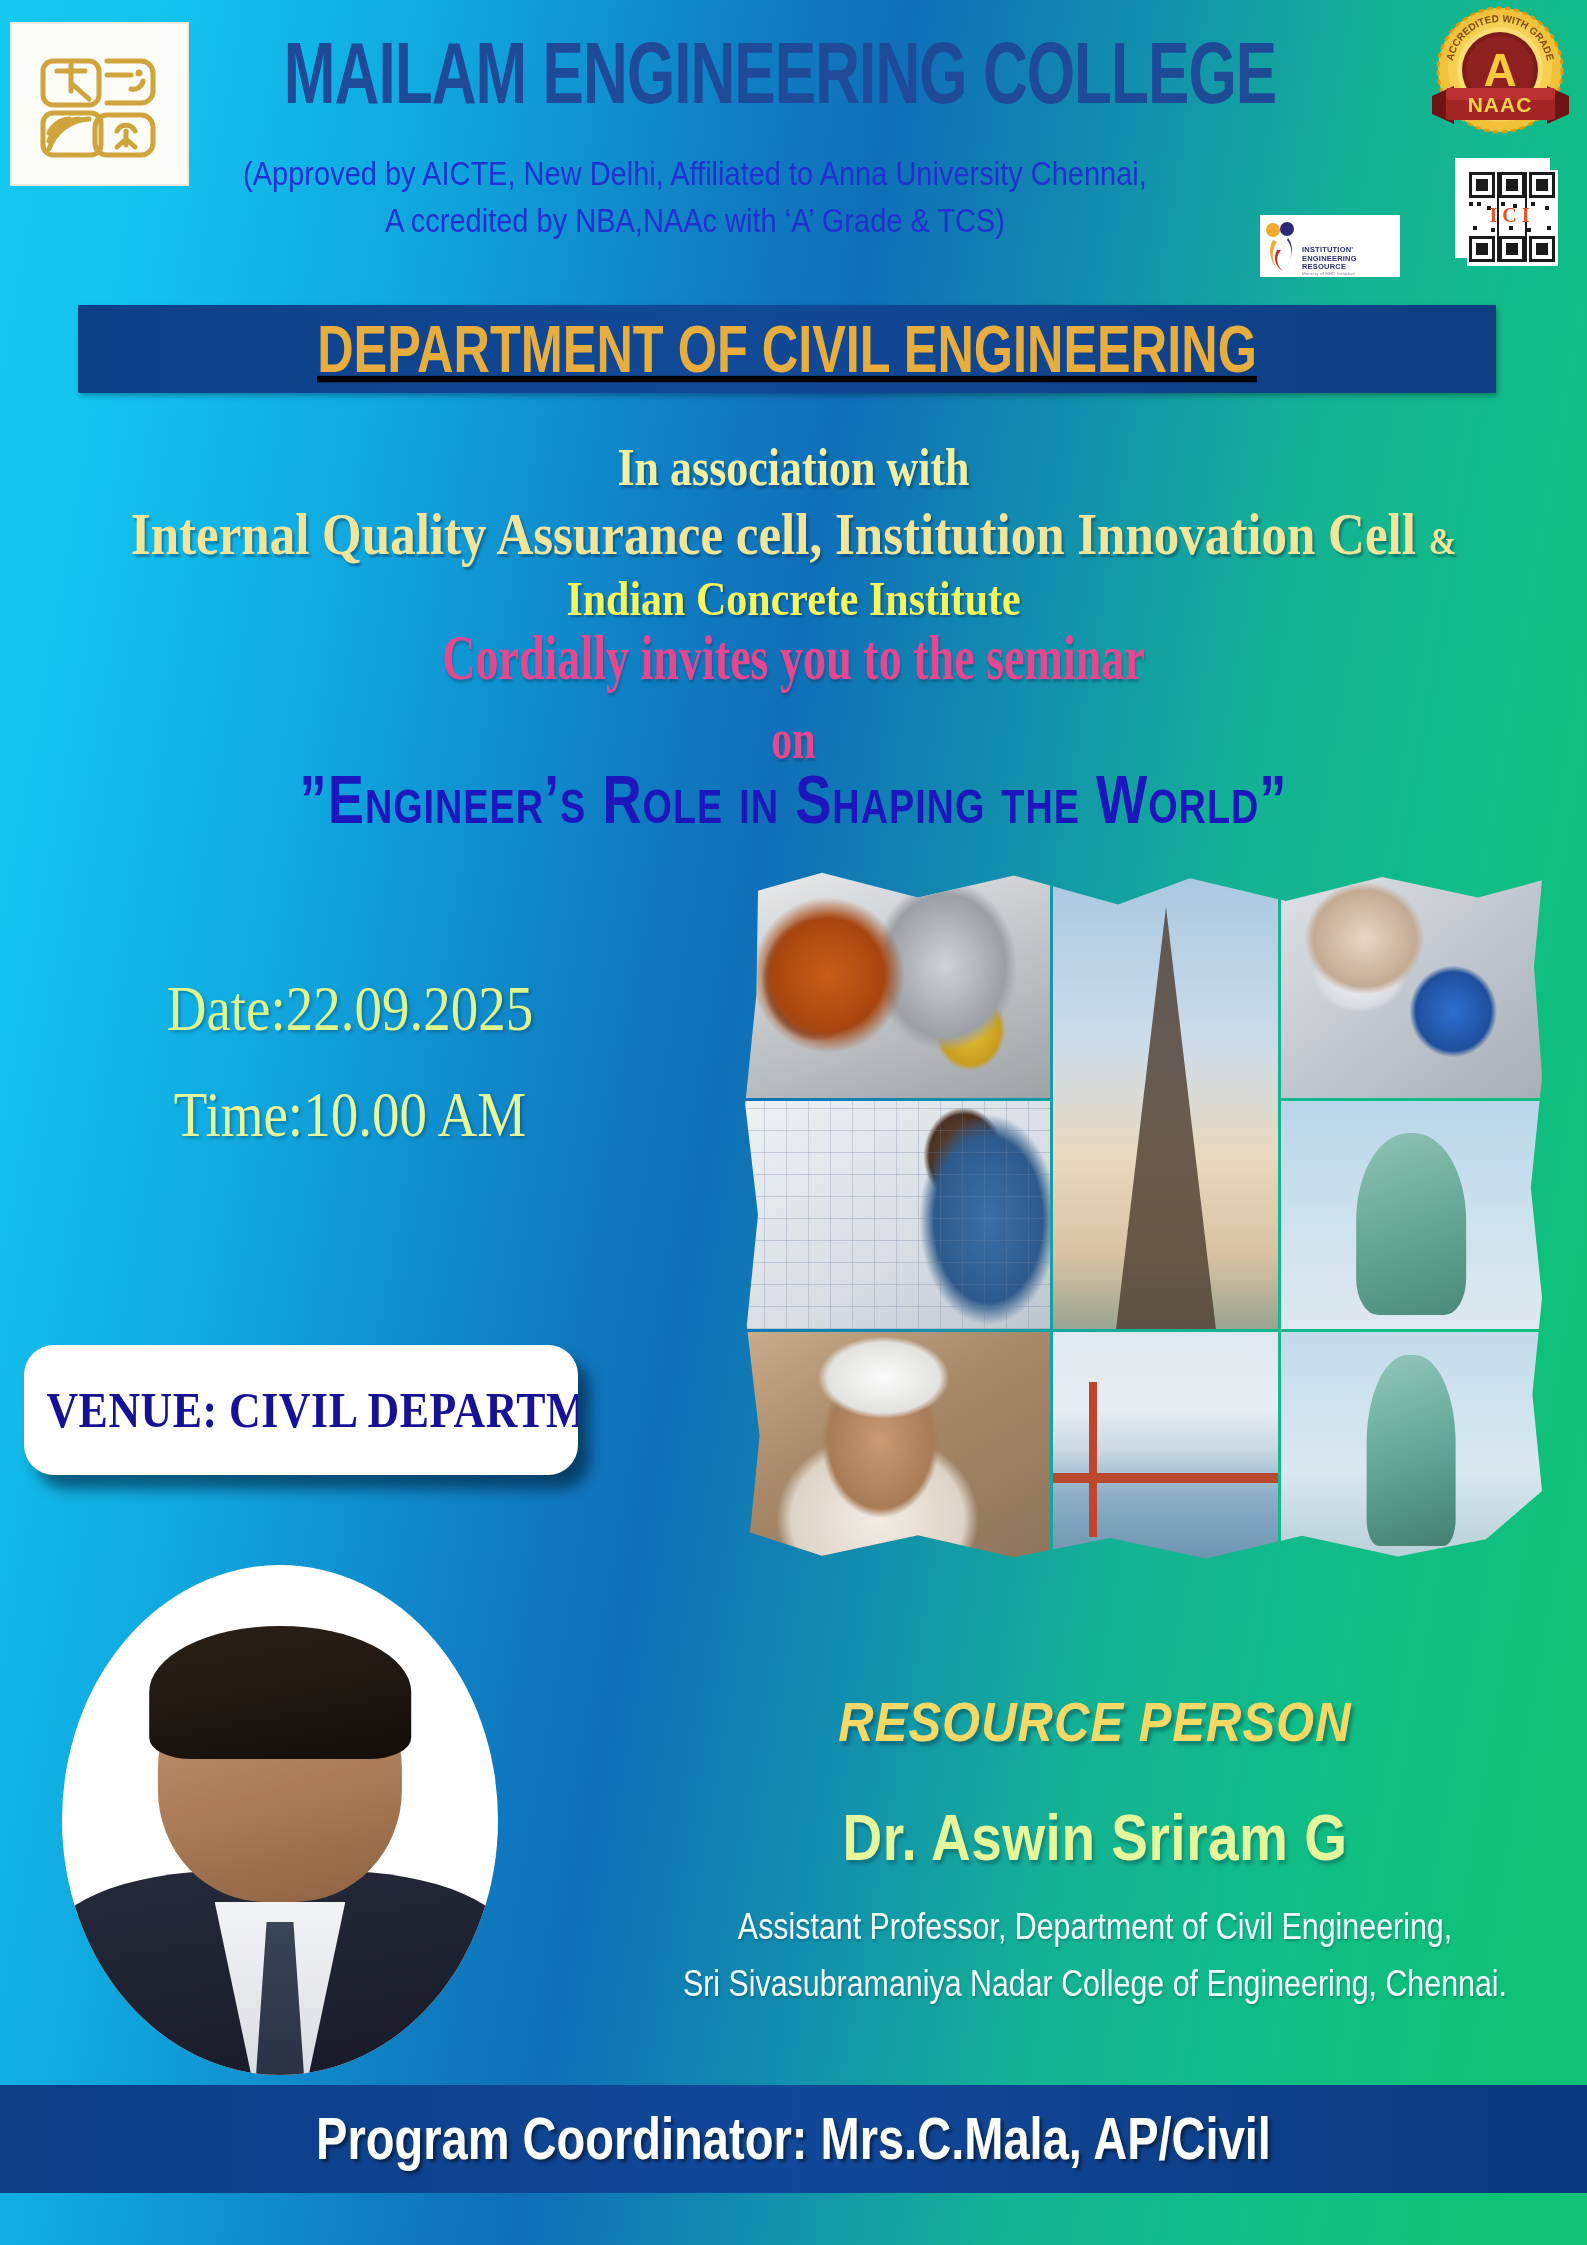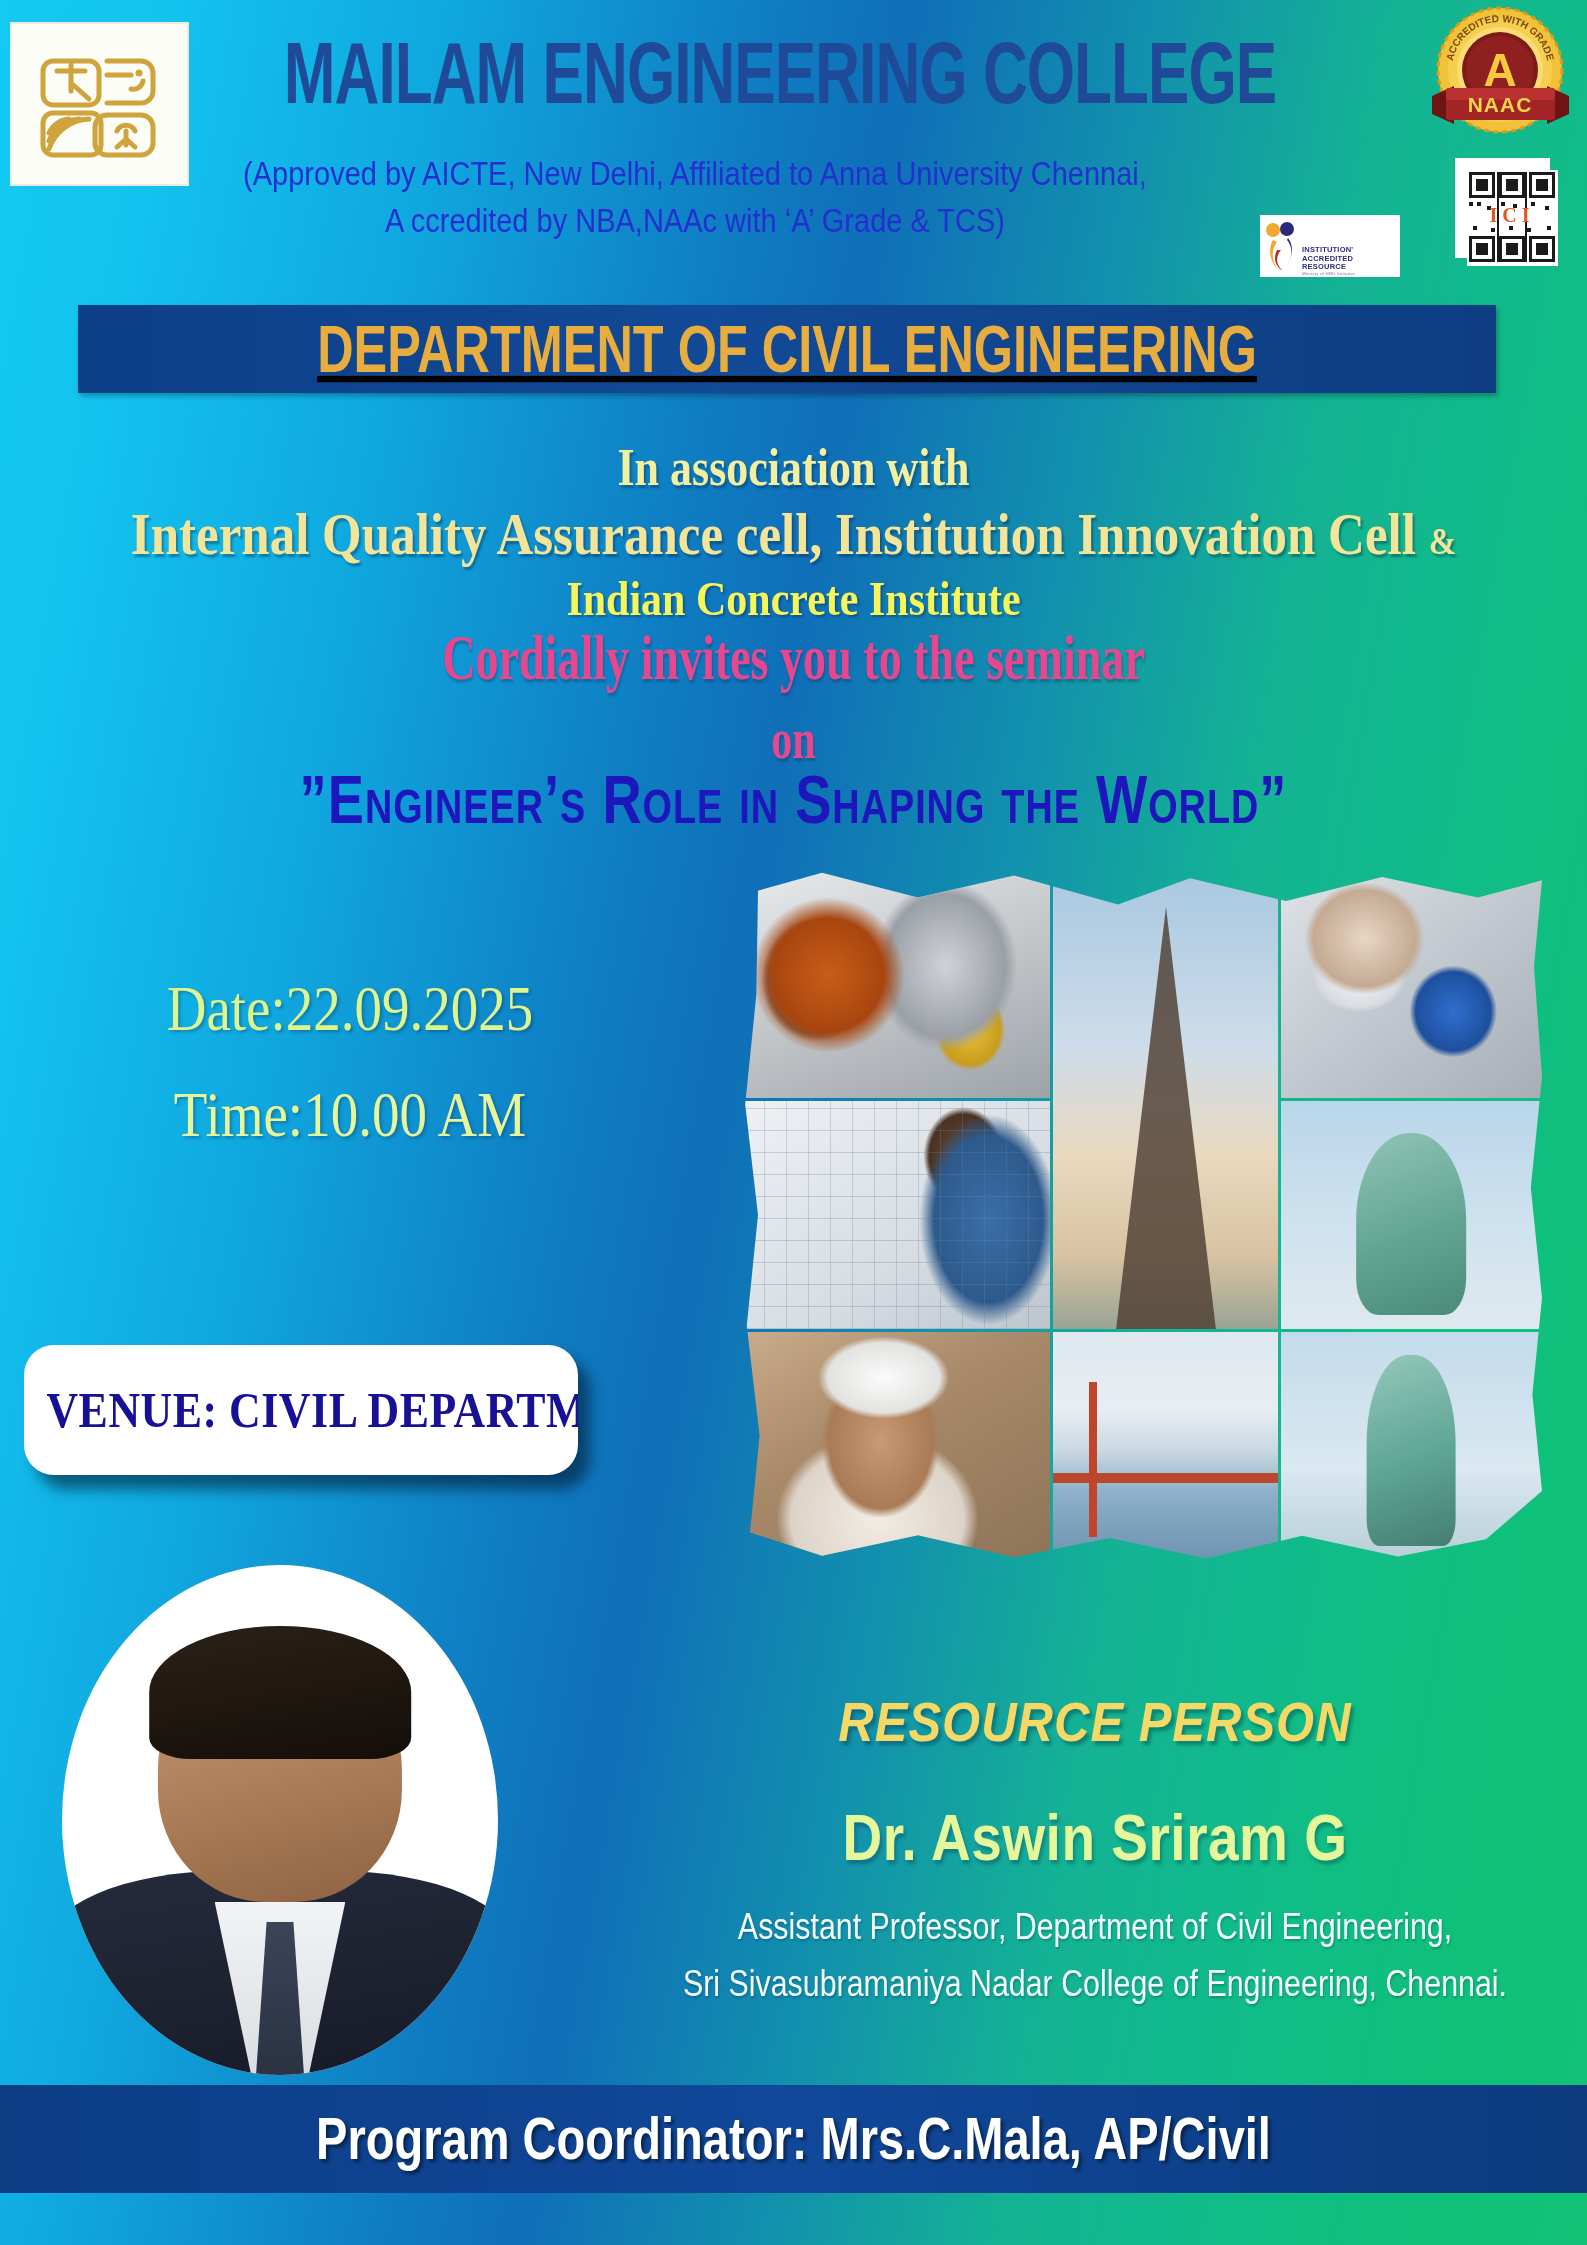--- a/index.html
+++ b/index.html
@@ -357,21 +357,21 @@
   <div class="iic">
     <svg width="36" height="52" viewBox="0 0 36 52" aria-hidden="true">
       <circle cx="10" cy="10" r="7" fill="#f2a833"></circle>
       <circle cx="24" cy="9" r="7" fill="#2b2a7a"></circle>
       <path d="M10 20 C 4 30 8 44 16 50 C 8 42 8 30 14 22 Z" fill="#f2a833"></path>
       <path d="M25 18 C 33 28 28 44 18 51 C 30 42 31 28 24 20 Z" fill="#2b2a7a"></path>
       <path d="M14 30 C 10 38 12 46 20 51 C 12 44 13 36 18 30 Z" fill="#c4282f"></path>
     </svg>
     <div class="iic-text">
       <div>INSTITUTION'</div>
-      <div>ACCREDITED</div>
+      <div>ENGINEERING</div>
       <div>RESOURCE</div>
       <div class="sm">Ministry of HRD Initiative</div>
     </div>
   </div>
 
   <div class="dept-bar">
     <span>DEPARTMENT OF CIVIL ENGINEERING</span>
   </div>
 
   <div class="assoc" id="assoc1">In association with</div>

